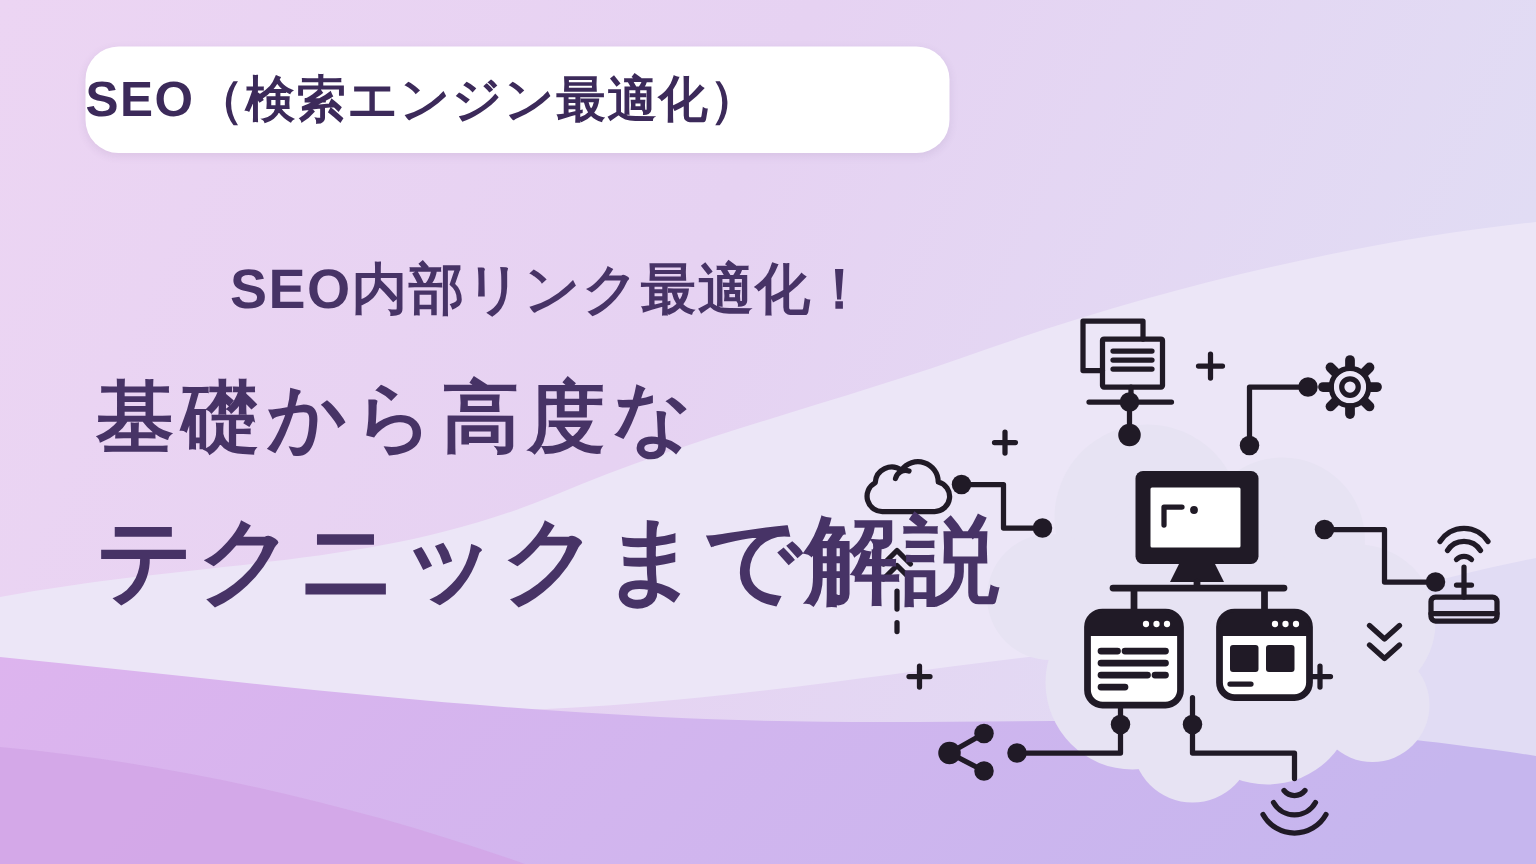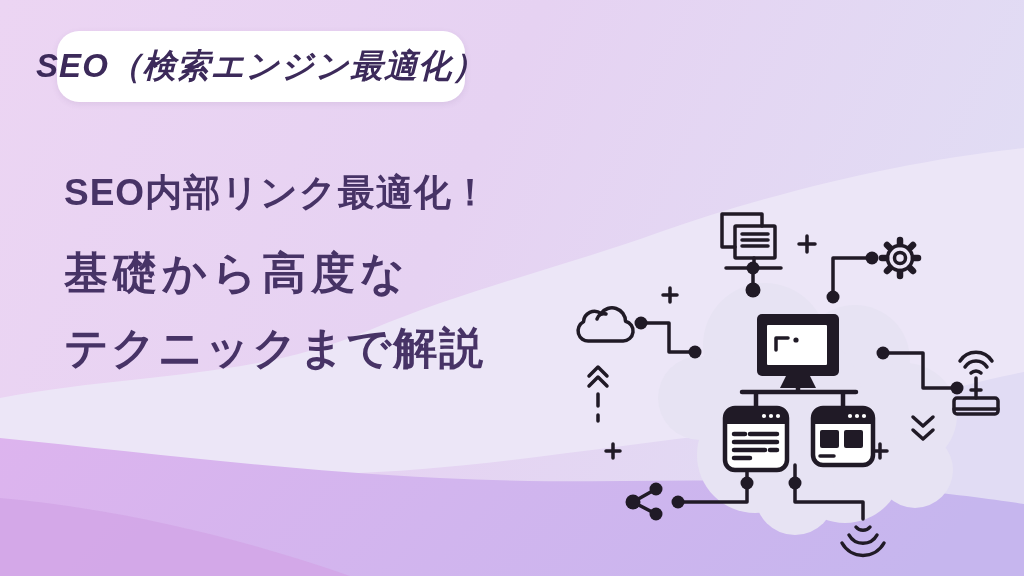--- a/index.html
+++ b/index.html
@@ -16,34 +16,33 @@
   .s-br{stop-color:var(--bg-bottom-right,#c6b6ee);}
   .wave-light{fill:var(--bg-light-band,#ece6f7);}
   .wave-deep{fill:var(--bg-bottom-deep,#d3a6e7);}
   .blob{fill:var(--blob,#e7e3f3);}
   .ink{stroke:var(--icon-ink,#201a26);fill:none;stroke-width:3.5;stroke-linecap:round;stroke-linejoin:round;}
   .ink-thick{stroke:var(--icon-ink,#201a26);fill:none;stroke-width:4.5;stroke-linecap:round;stroke-linejoin:round;}
   .ink-fill{fill:var(--icon-ink,#201a26);stroke:none;}
   .ink-dot{fill:var(--icon-ink,#201a26);stroke:none;}
   .white-fill{fill:#ffffff;stroke:none;}
   .badge{
-    position:absolute;left:57px;top:31px;width:408px;height:71px;
+    position:absolute;left:57px;top:31px;width:576px;height:71px;
     background:var(--badge-bg,#ffffff);border-radius:22px;
-    display:flex;align-items:center;justify-content:center;
+    display:flex;align-items:center;
     box-shadow:0 2px 6px rgba(90,60,120,0.10);
-    font-style:italic;
   }
   .badge-label{
     font-size:33px;font-weight:bold;letter-spacing:1px;
     color:var(--badge-text,#3c2a5a);white-space:nowrap;
   }
   .title{position:absolute;left:64px;top:168px;color:var(--title-text,#473366);}
   .title-line1{font-size:37px;font-weight:bold;letter-spacing:1px;margin:0 0 26px 0;white-space:nowrap;text-align:center;}
-  .title-line2{font-size:44px;font-weight:bold;letter-spacing:5px;margin:0 0 16px 0;white-space:nowrap;}
-  .title-line3{font-size:44px;font-weight:bold;letter-spacing:2px;margin:0;white-space:nowrap;}
+  .title-line2{font-size:52px;font-weight:bold;letter-spacing:5px;margin:0 0 16px 0;white-space:nowrap;}
+  .title-line3{font-size:64px;font-weight:bold;letter-spacing:2px;margin:0;white-space:nowrap;}
 </style>
 </head>
 <body>
 
 <svg id="scene" width="1024" height="576" viewBox="0 0 1024 576" xmlns="http://www.w3.org/2000/svg">
   <defs>
     <linearGradient id="gradBase" x1="0" y1="0" x2="1" y2="0.25">
       <stop offset="0" class="s-tl"></stop>
       <stop offset="0.5" class="s-tm"></stop>
       <stop offset="1" class="s-tr"></stop>

